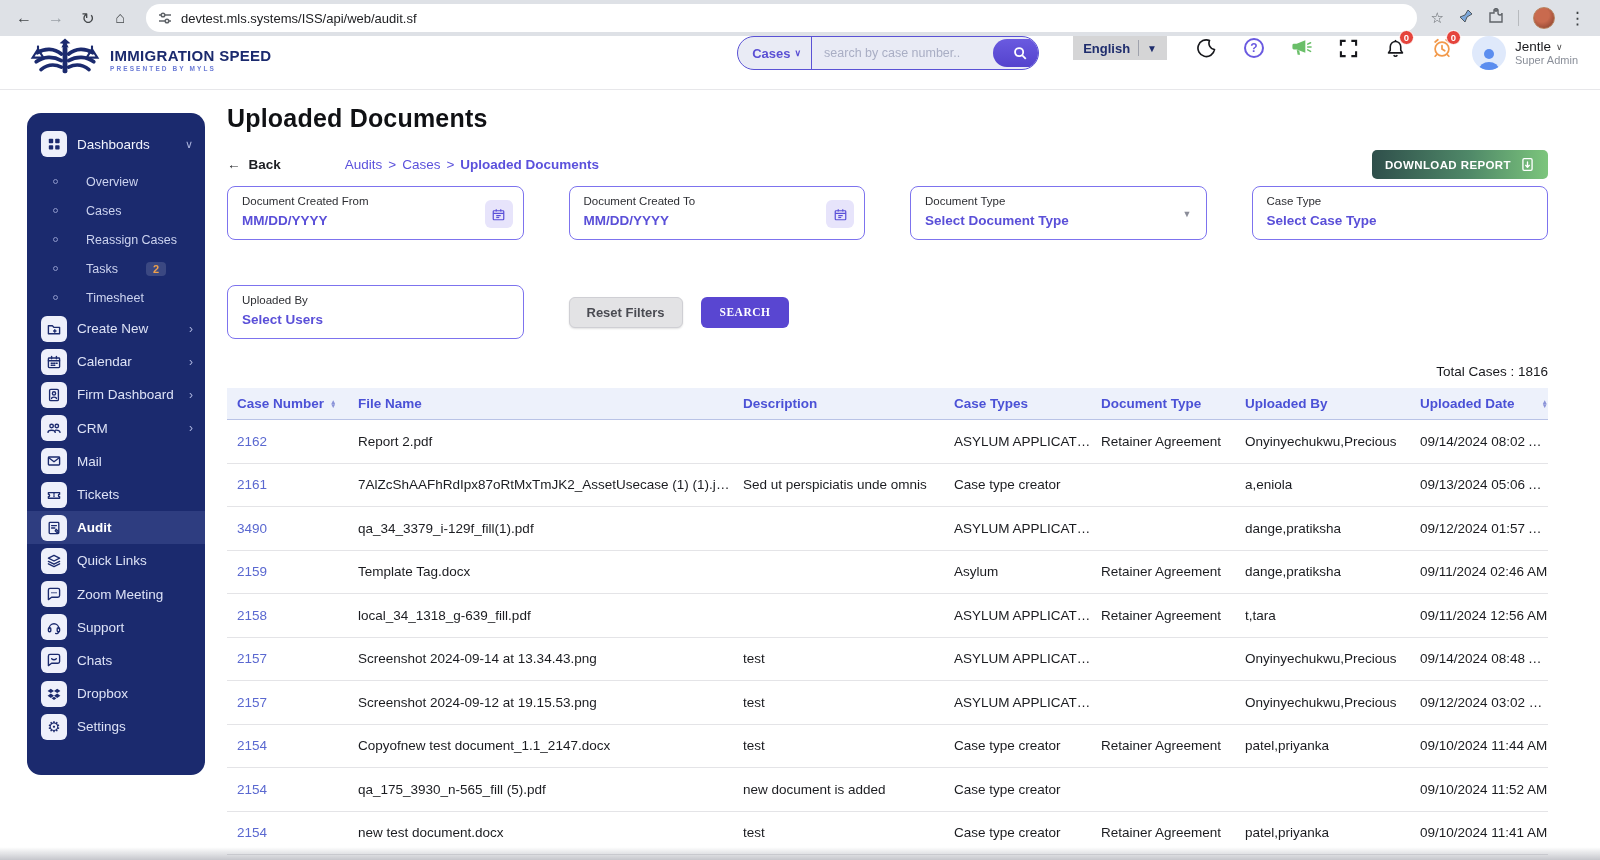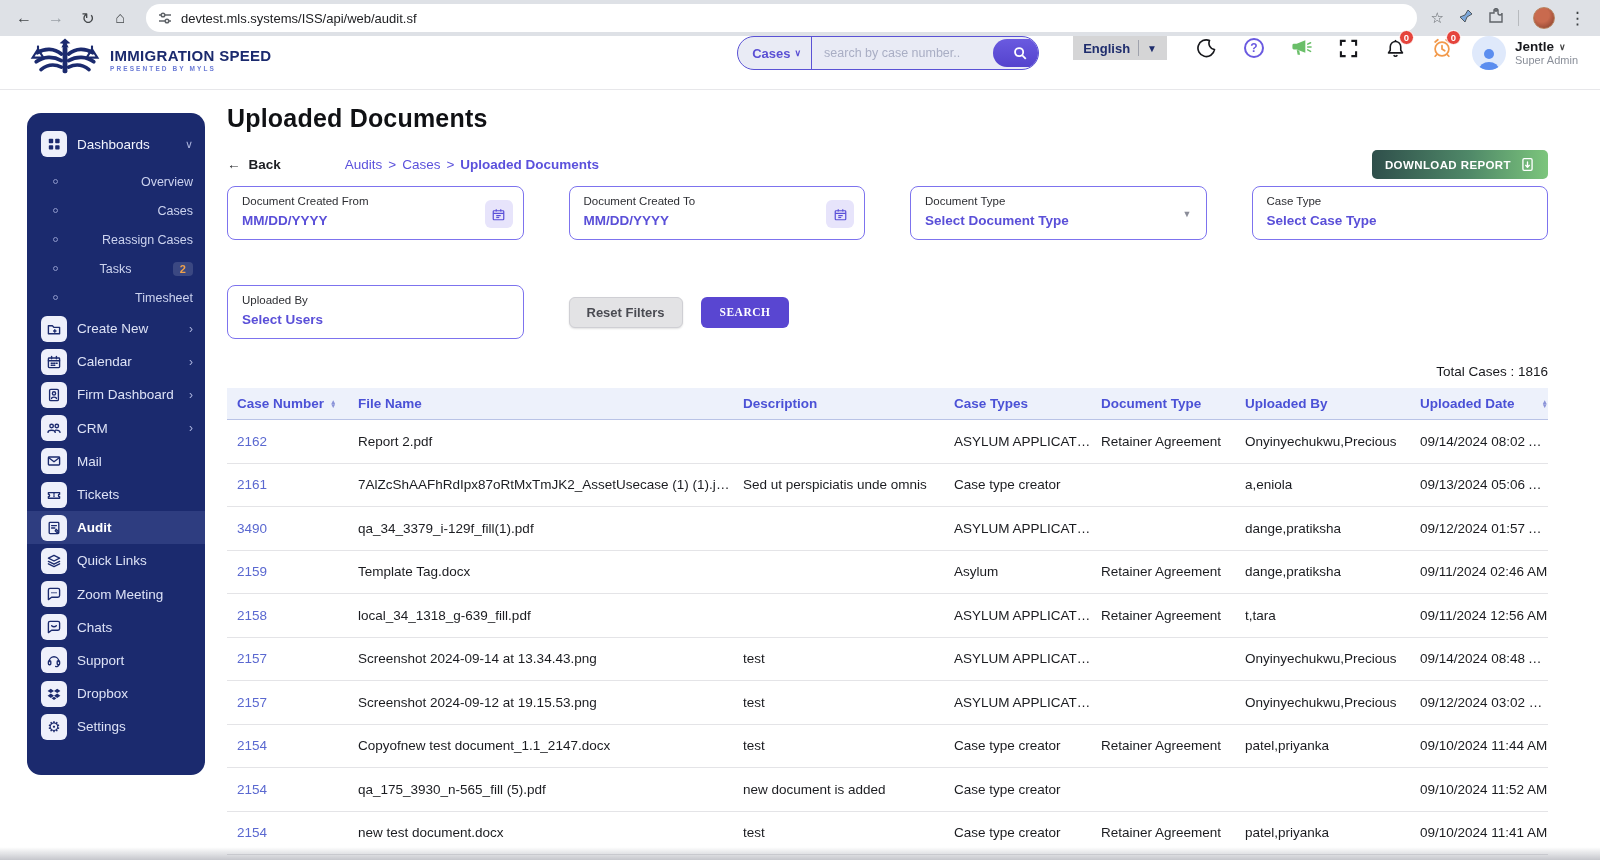--- a/index.html
+++ b/index.html
@@ -47,39 +47,39 @@
   .hicon { position:relative; width:24px; height:24px; display:flex; align-items:center; justify-content:center; cursor:pointer; }
   .help-circ { width:20px; height:20px; border:2px solid #6a5ae0; border-radius:50%; color:#6a5ae0;
     font-size:12px; font-weight:bold; display:flex; align-items:center; justify-content:center; }
   .nbadge { position:absolute; top:-6px; right:-7px; min-width:15px; height:15px; border-radius:8px;
     background:#e5443c; color:#fff; font-size:9.5px; font-weight:bold; display:flex; align-items:center;
     justify-content:center; padding:0 3px; border:1.5px solid #fff; }
   .userblk { display:flex; align-items:center; gap:9px; cursor:pointer; }
   .uavatar { width:34px; height:34px; border-radius:50%; background:#dfe9fb; overflow:hidden;
     display:flex; align-items:flex-end; justify-content:center; }
   .uname-wrap { line-height:1.15; }
-  .uname { font-size:13.5px; font-weight:bold; color:#17181c; display:flex; align-items:center; gap:5px; }
+  .uname { font-size:13.5px; font-weight:normal; color:#17181c; display:flex; align-items:center; gap:5px; }
   .uname .uc { font-size:9px; color:#444; }
   .urole { font-size:11px; color:#8a8f99; }
 
   
   .bodywrap { display:flex; align-items:flex-start; }
   .sidebar { width:178px; margin:23px 0 0 27px; background:#1b2a6e; border-radius:14px;
     padding:10px 0 14px; color:#e3e7f8; flex:none; height:662px; overflow:hidden; }
   .snav-head { display:flex; align-items:center; gap:10px; padding:8px 12px 10px 14px; cursor:pointer; }
   .snav-head .lab { font-size:13.5px; color:#f2f4fd; flex:1; }
   .snav-head .ch { font-size:11px; color:#aab3dd; }
   .nav-icon { width:26px; height:26px; border-radius:6px; background:#eef0fb; display:flex;
     align-items:center; justify-content:center; flex:none; }
   .nav-icon svg { width:16px; height:16px; stroke:#1b2a6e; fill:none; stroke-width:1.7;
     stroke-linecap:round; stroke-linejoin:round; display:block; }
   .nav-icon .fillpart { fill:#1b2a6e; stroke:none; }
   .nav-icon .gearch { color:#1b2a6e; font-size:15px; line-height:1; }
-  .subitem { display:flex; align-items:center; gap:12px; padding:7.5px 12px 7.5px 26px;
-    font-size:12.5px; color:#ccd3ef; cursor:pointer;justify-content:space-between; }
+  .subitem { display:flex; align-items:center; gap:28px; padding:7.5px 12px 7.5px 26px;
+    font-size:12.5px; color:#ccd3ef; cursor:pointer; }
   .subitem .dot { width:5px; height:5px; border:1.3px solid #8d97c9; border-radius:50%; flex:none; }
   .subitem .badge2 { background:rgba(255,255,255,.14); color:#f0a04b; font-weight:bold; font-size:11px;
     padding:1px 7px; border-radius:4px; }
   .sitem { display:flex; align-items:center; gap:10px; padding:3.6px 12px 3.6px 14px; font-size:13.5px;
     color:#dde2f6; cursor:pointer; }
   .sitem .lab { flex:1; }
   .sitem .ch { font-size:12px; color:#aab3dd; }
   .sitem.active { background:#2e3d80; }
   .sitem.active .lab { font-weight:bold; color:#fff; }
 
@@ -432,36 +432,36 @@
             <circle class="fillpart" cx="7.5" cy="8.5" r=".9"></circle>
             <circle class="fillpart" cx="10" cy="8.5" r=".9"></circle>
             <circle class="fillpart" cx="12.5" cy="8.5" r=".9"></circle>
           </svg>
       </span>
       <span class="lab">Zoom Meeting</span>
     </div>
     <div class="sitem">
       <span class="nav-icon">
         <svg viewBox="0 0 20 20">
-            <path d="M3 5 a2 2 0 0 1 2 -2 h10 a2 2 0 0 1 2 2 v7 a2 2 0 0 1 -2 2 h-8 l-4 3 z"></path>
-            <path d="M7 8.5 q3 2.5 6 0"></path>
-          </svg>
-      </span>
-      <span class="lab">Chats</span>
-    </div>
-    <div class="sitem">
-      <span class="nav-icon">
-        <svg viewBox="0 0 20 20">
             <path d="M4 12 a6 6 0 0 1 12 0"></path>
             <rect x="3" y="11" width="3" height="5" rx="1.2"></rect>
             <rect x="14" y="11" width="3" height="5" rx="1.2"></rect>
             <path d="M16 16 a3 3 0 0 1 -4 2"></path>
           </svg>
       </span>
       <span class="lab">Support</span>
+    </div>
+    <div class="sitem">
+      <span class="nav-icon">
+        <svg viewBox="0 0 20 20">
+            <path d="M3 5 a2 2 0 0 1 2 -2 h10 a2 2 0 0 1 2 2 v7 a2 2 0 0 1 -2 2 h-8 l-4 3 z"></path>
+            <path d="M7 8.5 q3 2.5 6 0"></path>
+          </svg>
+      </span>
+      <span class="lab">Chats</span>
     </div>
     <div class="sitem">
       <span class="nav-icon">
         <svg viewBox="0 0 20 20">
             <g class="fillpart">
               <path d="M6 3.5 L10 6.2 L6 8.9 L2 6.2 Z"></path>
               <path d="M14 3.5 L18 6.2 L14 8.9 L10 6.2 Z"></path>
               <path d="M6 9.5 L10 12.2 L6 14.9 L2 12.2 Z"></path>
               <path d="M14 9.5 L18 12.2 L14 14.9 L10 12.2 Z"></path>
               <path d="M10 13.4 L13 15.4 L10 17.4 L7 15.4 Z"></path>

